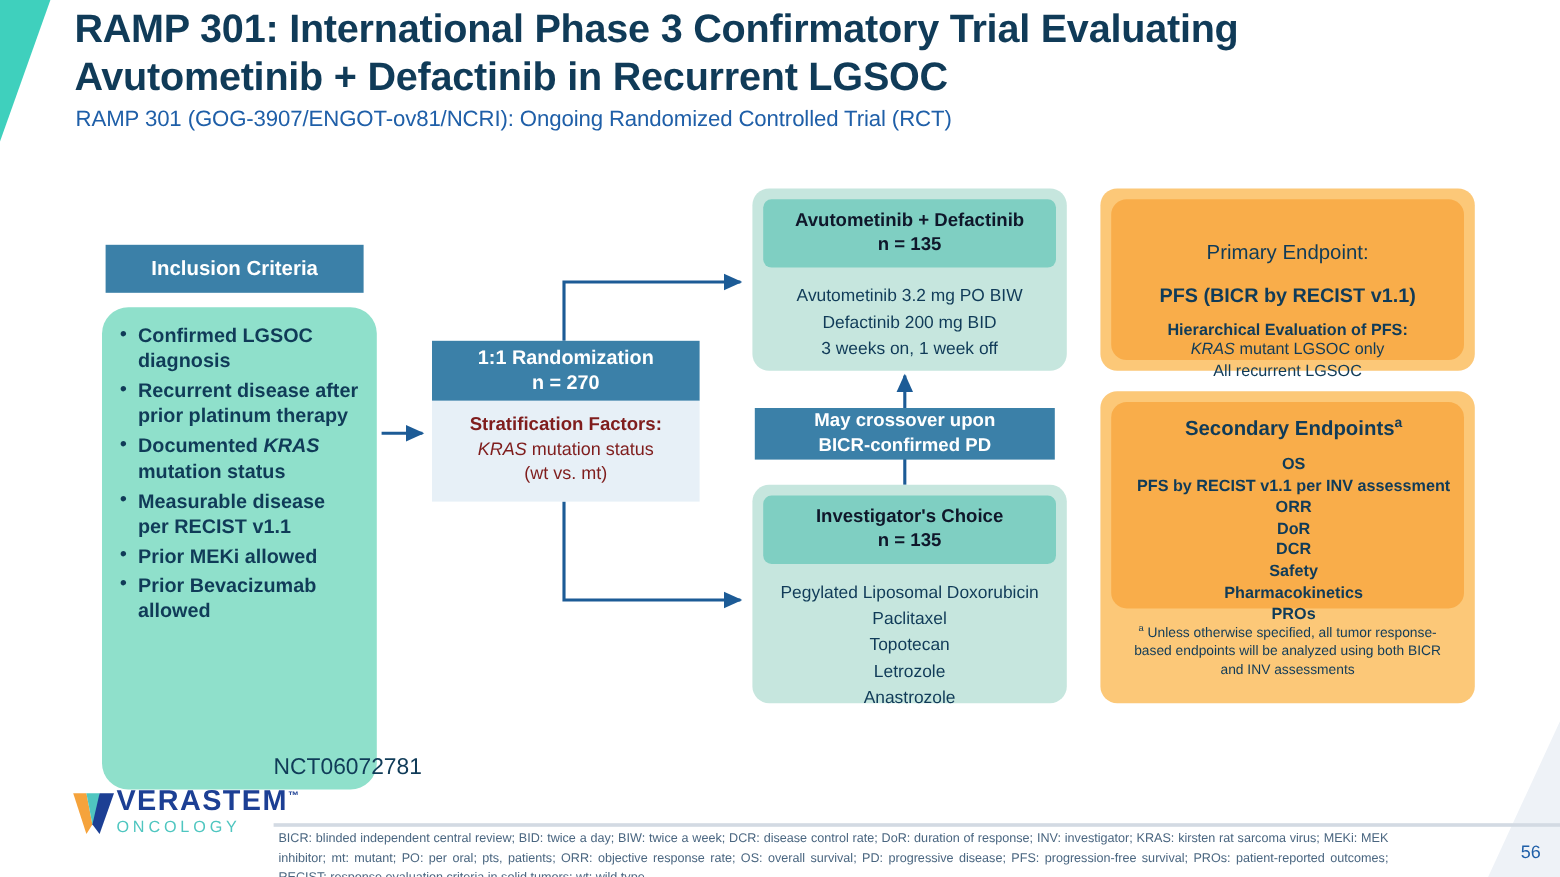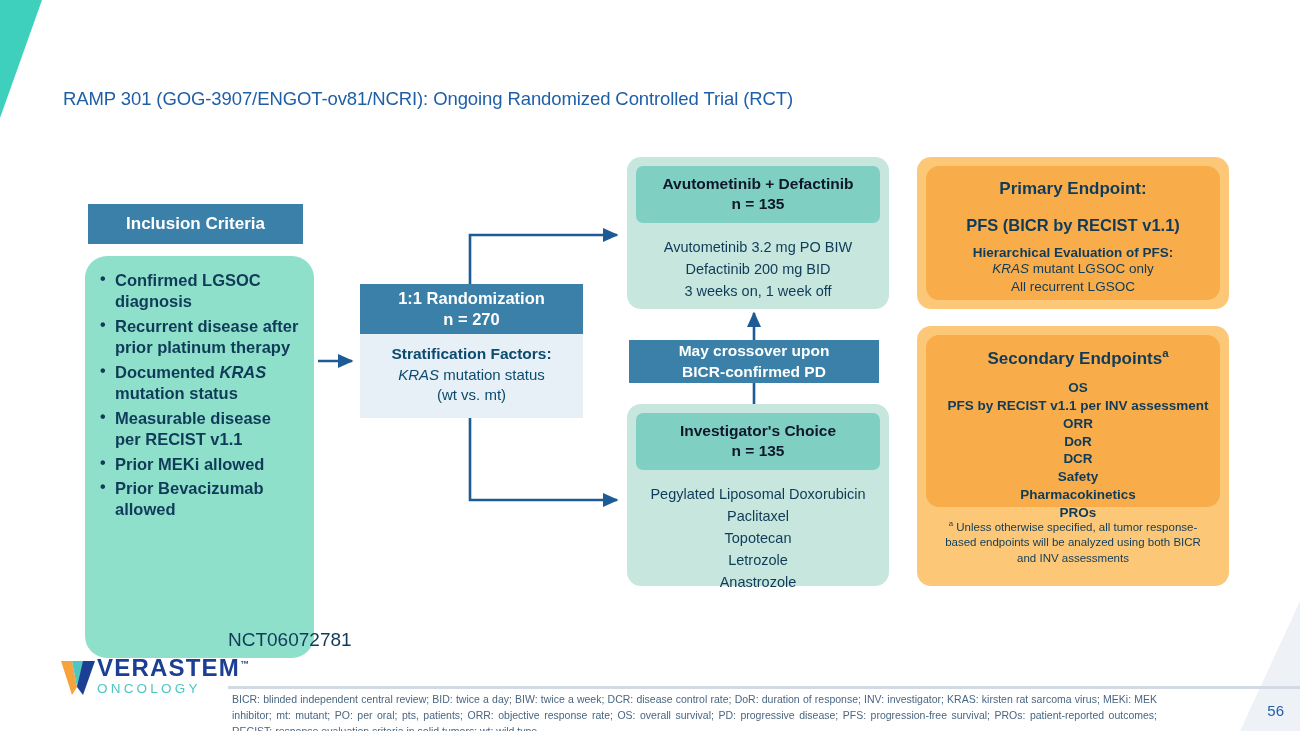--- a/index.html
+++ b/index.html
@@ -110,21 +110,21 @@
     left: 360px; top: 284px;
     width: 223px; height: 50px;
     font-size: 16.5px;
     line-height: 1.28;
   }
   #randomization-body {
     position: absolute;
     left: 360px; top: 334px;
     width: 223px; height: 84px;
     background: #e7f0f7;
-    color: #0c4a6e;
+    color: #7f1d1d;
     text-align: center;
     font-size: 15px;
     line-height: 1.35;
     padding-top: 10px;
     box-sizing: border-box;
   }
   #randomization-body .strat-title { font-weight: bold; font-size: 15.5px; }
 
   
   .arrow-svg {
@@ -193,21 +193,21 @@
     left: 917px; top: 157px;
     width: 312px; height: 152px;
     padding: 9px;
     box-sizing: border-box;
   }
   #primary-card {
     height: 134px;
     padding-top: 13px;
     box-sizing: border-box;
   }
-  #primary-card .ep-title { font-size: 17px; font-weight: bold; }
+  #primary-card .ep-title { font-size: 17px; font-weight: normal; margin-top: 22px; }
   #primary-card .ep-main  { font-size: 16.5px; font-weight: bold; margin-top: 17px; }
   #primary-card .ep-sub   { font-size: 13.5px; font-weight: bold; margin-top: 10px; }
   #primary-card .ep-line  { font-size: 13.5px; line-height: 1.32; }
 
   #secondary-panel {
     left: 917px; top: 326px;
     width: 312px; height: 260px;
     padding: 9px;
     box-sizing: border-box;
   }
@@ -292,20 +292,24 @@
   }
 </style>
 </head>
 <body>
 
 <div id="slide">
 
   <div class="corner-triangle"></div>
   <div class="corner-bottom-right"></div>
 
+  <div class="title">
+    <div>RAMP 301: International Phase 3 Confirmatory Trial Evaluating</div>
+    <div>Avutometinib + Defactinib in Recurrent LGSOC</div>
+  </div>
   <div class="subtitle">RAMP 301 (GOG-3907/ENGOT-ov81/NCRI): Ongoing Randomized Controlled Trial (RCT)</div>
 
   <svg class="arrow-svg" viewBox="0 0 1300 731">
     <defs>
       <marker id="ah" markerWidth="7" markerHeight="7" refX="5.4" refY="3" orient="auto">
         <path d="M0,0.3 L6,3 L0,5.7 z" fill="#1c5b96"></path>
       </marker>
     </defs>
 
     <path d="M318,361 L352,361" stroke="#1c5b96" stroke-width="2.6" fill="none" marker-end="url(#ah)"></path>

